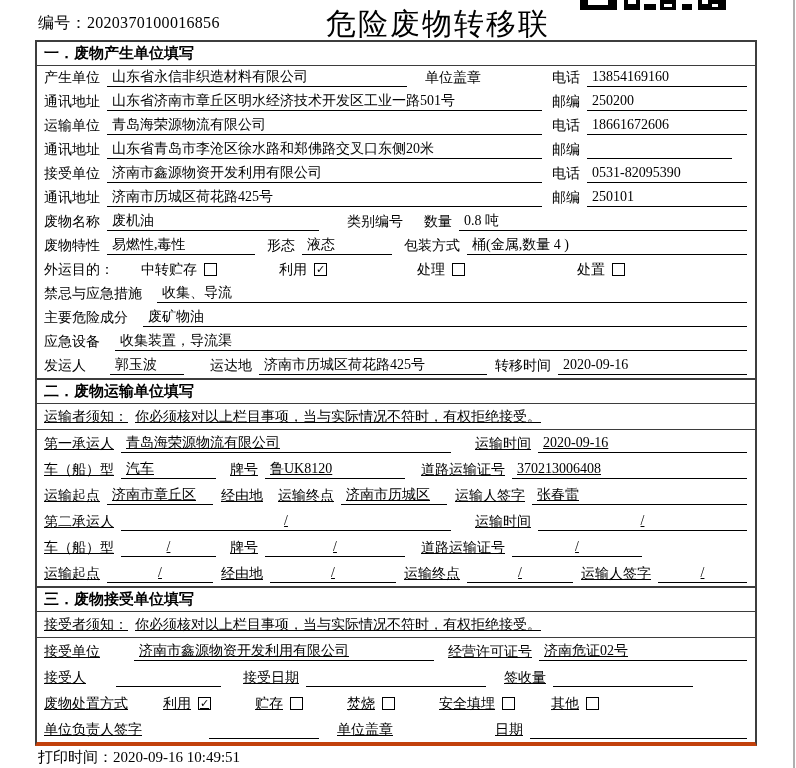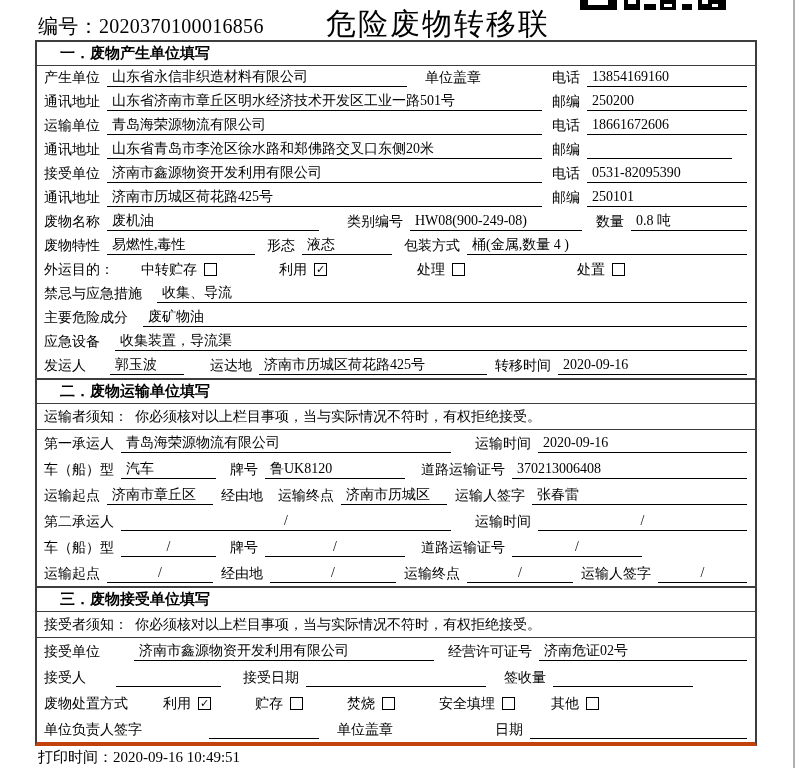--- a/index.html
+++ b/index.html
@@ -1,33 +1,33 @@
 <!DOCTYPE html>
 <html><head>
 <meta charset="utf-8">
 <style>
   * { margin:0; padding:0; box-sizing:border-box; }
   html,body { width:796px; height:768px; background:#fff; overflow:hidden; }
   body { position:relative; font-family:"Liberation Serif","DejaVu Serif",serif; font-size:14px; color:#000; }
 
-  .serial { position:absolute; left:38px; top:13px; font-size:20px; letter-spacing:.3px; }
+  .serial { position:absolute; left:38px; top:13px; font-size:16px; letter-spacing:.3px; }
   .title  { position:absolute; left:326px; top:4px; width:240px; 
             font-family:"Liberation Sans","DejaVu Sans",sans-serif; font-weight:normal;
             font-size:30px; letter-spacing:2px; }
   .qr { position:absolute; left:580px; top:0; }
   .page-edge { position:absolute; right:1px; top:0; width:2px; height:768px; background:#b0b0b0; }
 
   .form { position:absolute; left:35px; top:40px; width:722px; }
   .section { border:2px solid #3d3d3d; border-bottom:none; background:#fff; }
   .section:last-child { border-bottom:4px solid #c2410c; }
   .sec-title { font-family:"Liberation Sans","DejaVu Sans",sans-serif; font-weight:bold;
-               font-size:15px; height:24px; line-height:22px; padding-left:23px;
+               font-size:15px; height:24px; line-height:22px; padding-left:7px;
                border-bottom:1.5px solid #3d3d3d; }
   .row { display:flex; align-items:flex-end; padding:0 8px 3px 7px; height:24px; overflow:hidden; }
-  .section:nth-of-type(2) .row, .section:nth-of-type(3) .row { height:26px; }
+  .section:nth-of-type(2) .row, .section:nth-of-type(3) .row { height:26px;text-decoration:underline; }
   .row.notice { height:30px; align-items:center; border-bottom:1.5px solid #3d3d3d; padding-bottom:0; }
   .l { white-space:nowrap; padding-right:7px; line-height:19px; flex:0 0 auto; }
   .v { display:inline-block; flex:0 0 auto; border-bottom:1px solid #000; height:20px;
        line-height:19px; padding:0 5px; white-space:nowrap; }
   .v.fill { flex:1 1 auto; }
   .v.slash { text-align:center; }
   .opt { display:inline-flex; align-items:center; white-space:nowrap; line-height:19px; flex:0 0 auto; }
   .cb { display:inline-block; width:13px; height:13px; border:1.5px solid #000; margin-left:7px;
         line-height:11px; text-align:center; font-size:11px; font-weight:bold;
         font-family:"DejaVu Sans","Liberation Sans",sans-serif; }
@@ -98,21 +98,20 @@
         <div class="row">
           <span class="l">通讯地址</span>
           <span class="v" style="width: 435px;">济南市历城区荷花路425号</span>
           <span class="l" style="margin-left: 10px;">邮编</span>
           <span class="v fill">250101</span>
         </div>
         <div class="row">
           <span class="l">废物名称</span>
           <span class="v" style="width: 212px;">废机油</span>
           <span class="l" style="margin-left: 28px; text-align: center;">类别编号</span>
-          <span class="v" style="width: 172px;">HW08(900-249-08)</span>
           <span class="l" style="margin-left: 14px;">数量</span>
           <span class="v fill">0.8 吨</span>
         </div>
         <div class="row">
           <span class="l">废物特性</span>
           <span class="v" style="width: 148px;">易燃性,毒性</span>
           <span class="l" style="margin-left: 12px;">形态</span>
           <span class="v" style="width: 90px;">液态</span>
           <span class="l" style="margin-left: 12px;">包装方式</span>
           <span class="v fill">桶(金属,数量 4 )</span>

